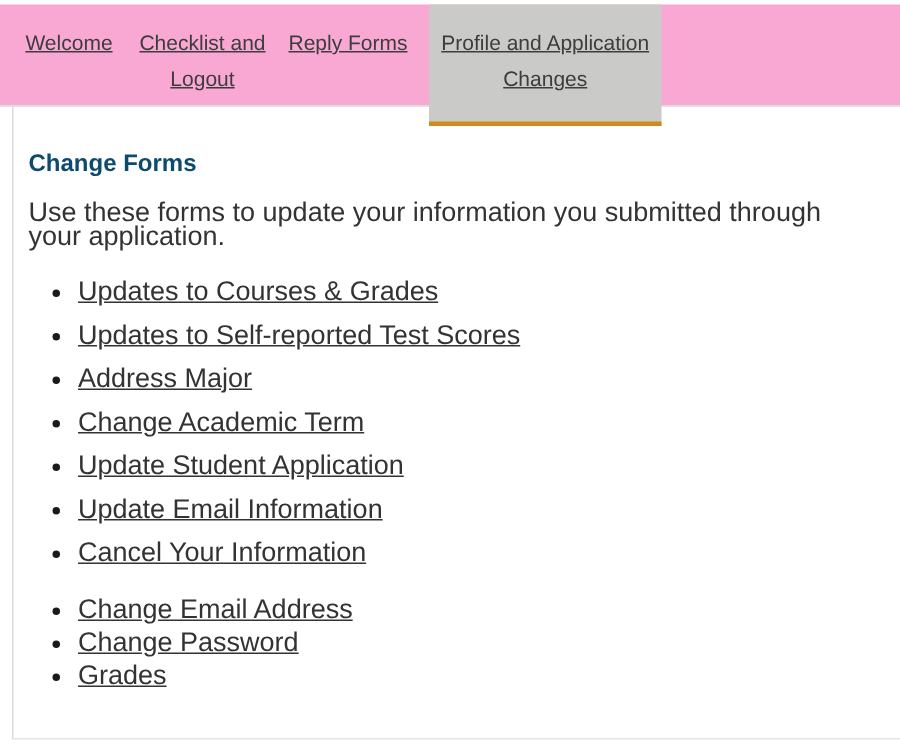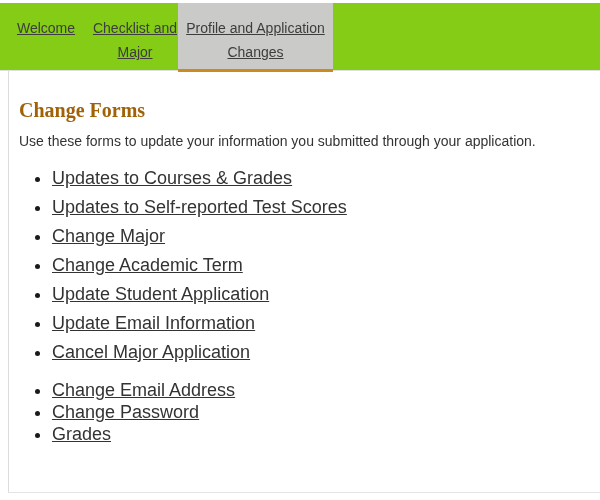--- a/index.html
+++ b/index.html
@@ -7,62 +7,61 @@
     margin: 0; padding: 0;
     width: 600px; height: 500px;
     background: #ffffff;
     font-family: "Liberation Sans", sans-serif;
   }
   
   .tabbar {
     display: flex;
     margin-top: 3px;
     height: 68px;
-    background: #84cc16;
+    background: #f9a8d4;
     border-bottom: 1px solid #dededd;
   }
   .tab {
     padding-top: 13px;
     text-align: center;
     font-size: 14px;
     line-height: 24px;
     color: #3d3d3d;
     text-decoration: underline;
     cursor: pointer;
   }
   .tab.w1 { width: 92px; }
   .tab.w2 { width: 86px; }
   .tab.w3 { width: 108px; }
   .tab.w4 { width: 142px; }
   .tab.w5 { width: 155px; }
   .tab.active {
     background: #cacac9;
-    height: 69px;
+    height: 81px;
     margin-bottom: -1px;
     border-bottom: 3px solid #cd8b1f;
   }
   
   .panel {
     margin-left: 8px;
     border-left: 1px solid #dcdcdc;
     border-bottom: 1px solid #e4e4e4;
     height: 422px;
     padding: 28px 20px 20px 10px;
     overflow: hidden;
   }
   .panel h2 {
     margin: 0 0 12px 0;
-    font-size: 20px;
+    font-size: 16px;
     line-height: 22px;
-    color: #a16207;
-    font-family: Liberation Serif, serif;
+    color: #0c4a6e;
   }
   .panel p {
     margin: 0;
-    font-size: 14px;
+    font-size: 18px;
     line-height: 16px;
     color: #333333;
   }
   ul.link-list {
     margin: 22px 0 24px 0;
     padding-left: 33px;
     color: #1a1a1a;
   }
   ul.link-list li {
     font-size: 18px;
@@ -75,51 +74,52 @@
     color: #333333;
     text-decoration: underline;
     cursor: pointer;
   }
 </style>
 </head>
 <body>
 
 <nav class="tabbar">
   <div class="tab w1">Welcome</div>
-  <div class="tab w2">Checklist and Major</div>
+  <div class="tab w2">Checklist and Logout</div>
+  <div class="tab w3">Reply Forms</div>
   <div class="tab w5 active">Profile and Application Changes</div>
 </nav>
 
 <main class="panel">
 
   <h2>Change Forms</h2>
 
   <p>Use these forms to update your information you submitted through your application.</p>
 
   <ul class="link-list">
     <li>
       <a>Updates to Courses &amp; Grades</a>
     </li>
     <li>
       <a>Updates to Self-reported Test Scores</a>
     </li>
     <li>
-      <a>Change Major</a>
+      <a>Address Major</a>
     </li>
     <li>
       <a>Change Academic Term</a>
     </li>
     <li>
       <a>Update Student Application</a>
     </li>
     <li>
       <a>Update Email Information</a>
     </li>
     <li>
-      <a>Cancel Major Application</a>
+      <a>Cancel Your Information</a>
     </li>
   </ul>
 
 
   <ul class="link-list tight">
     <li>
       <a>Change Email Address</a>
     </li>
     <li>
       <a>Change Password</a>

